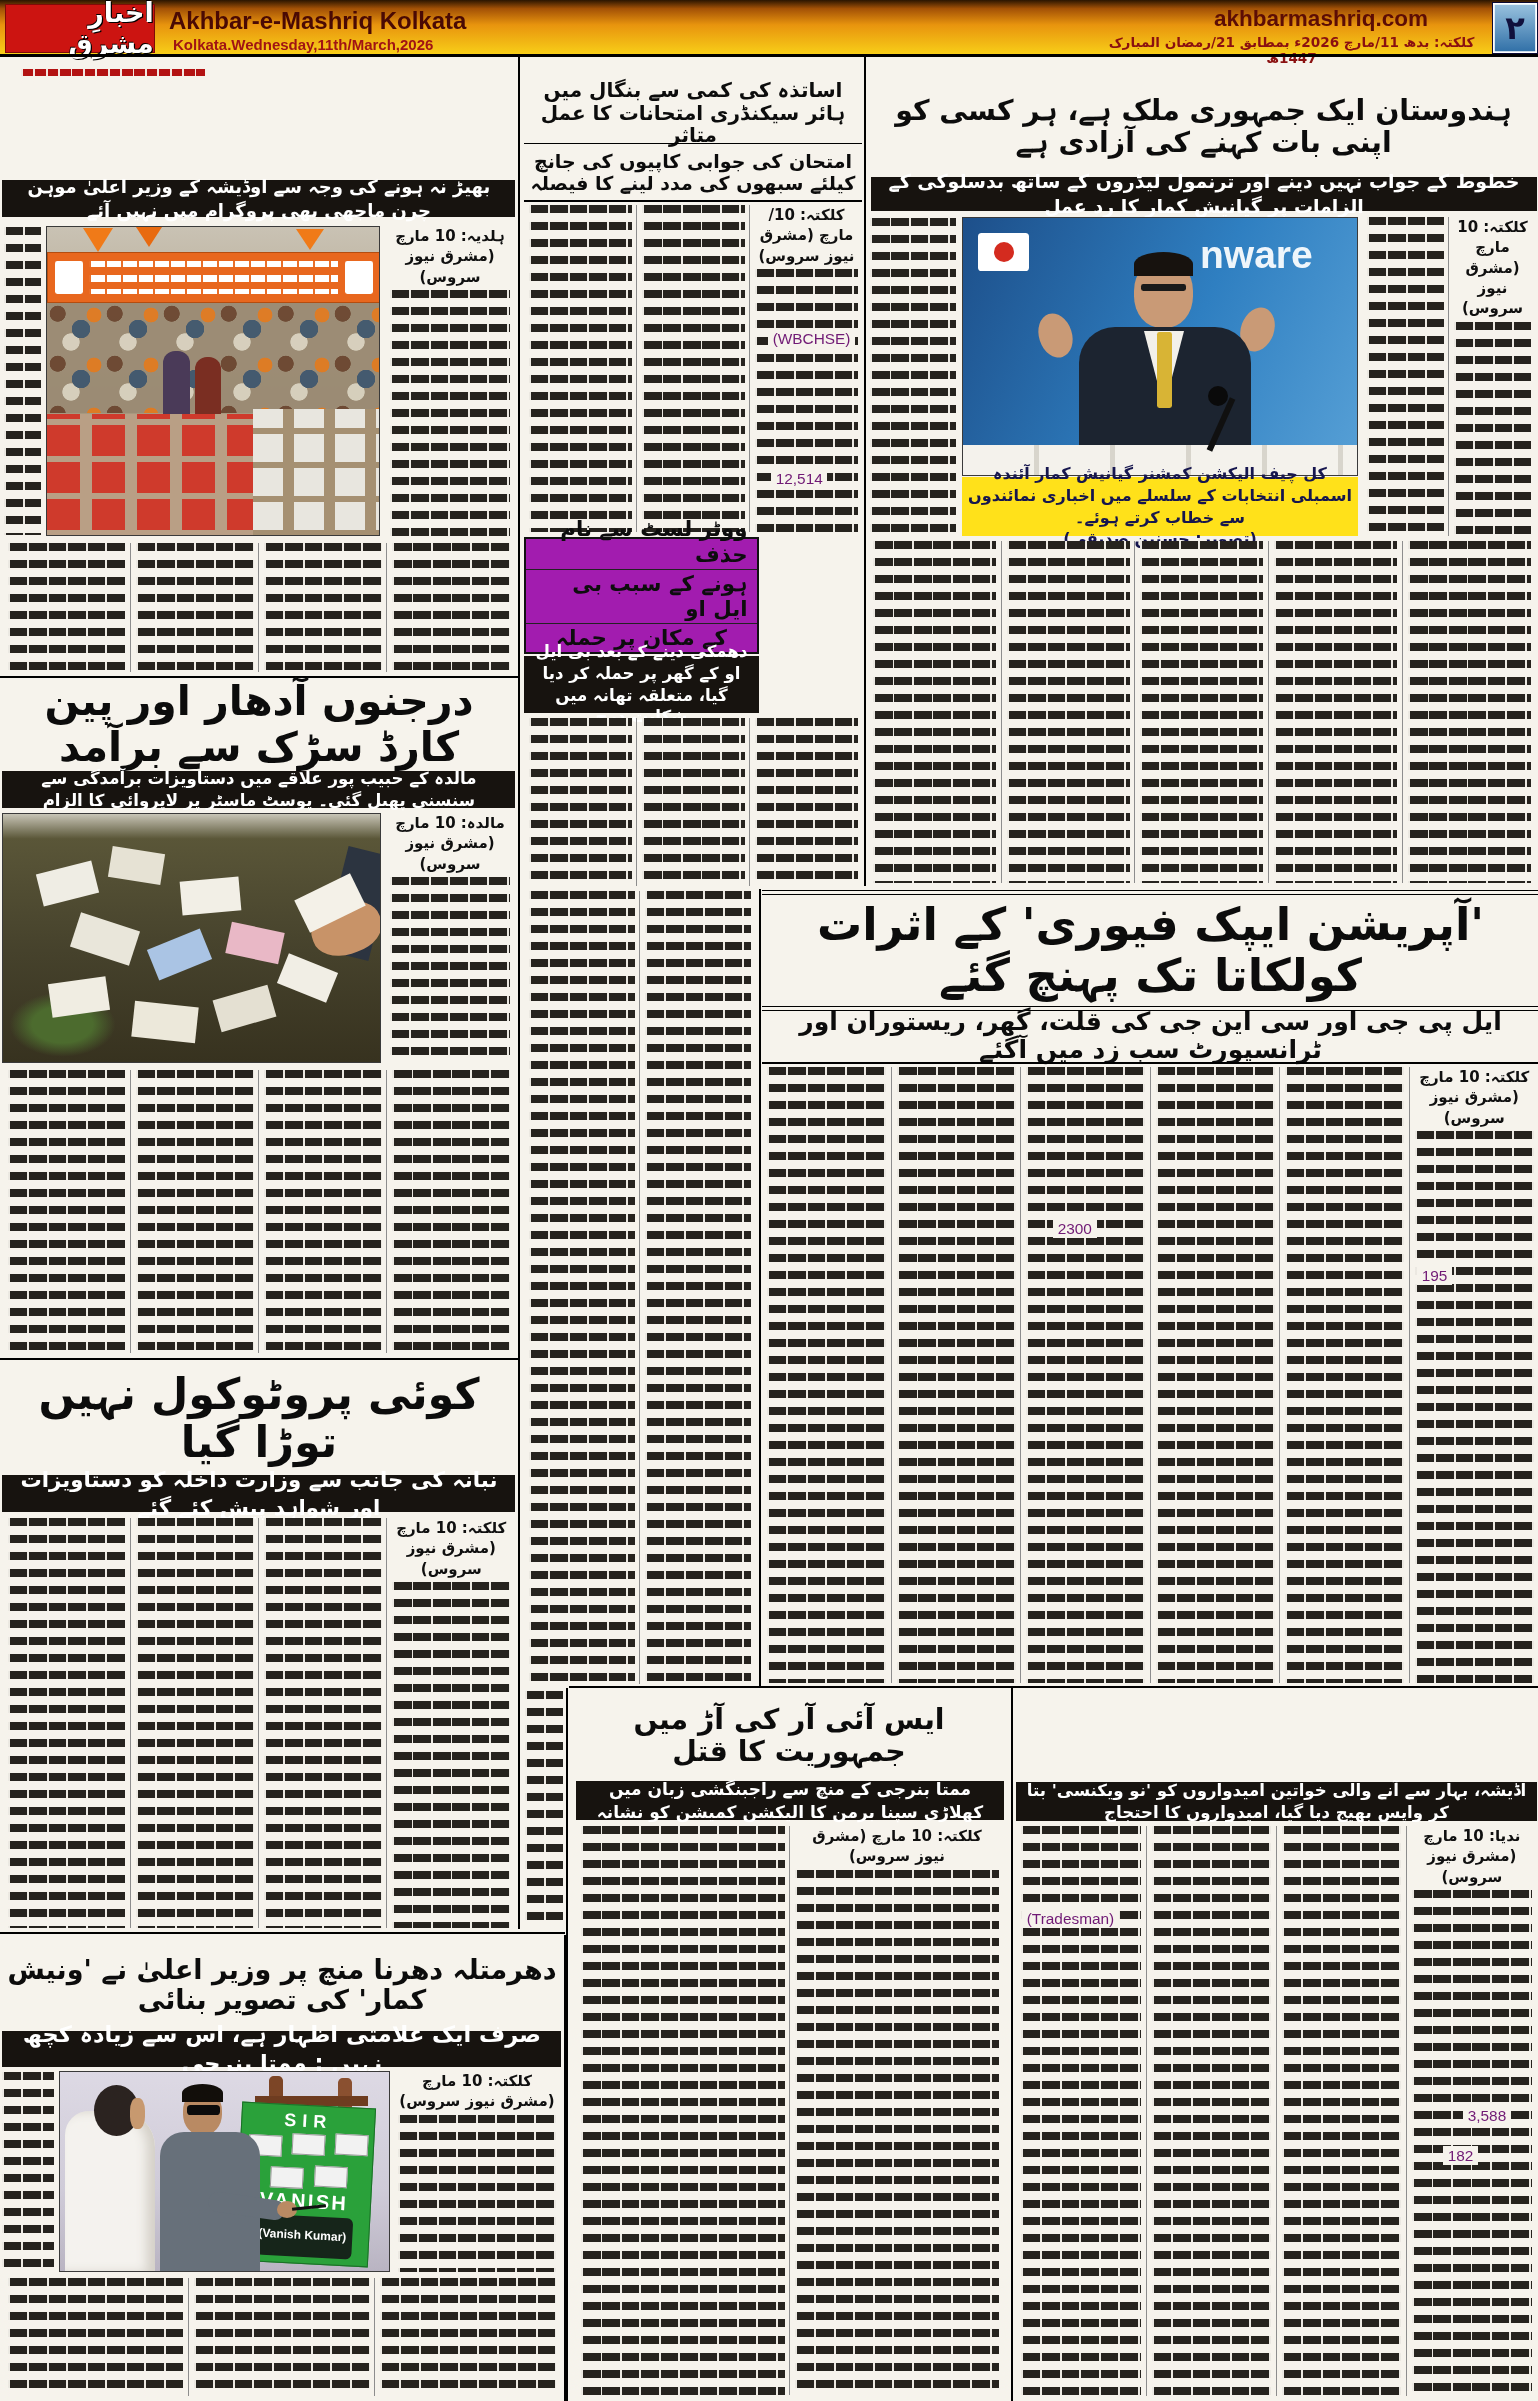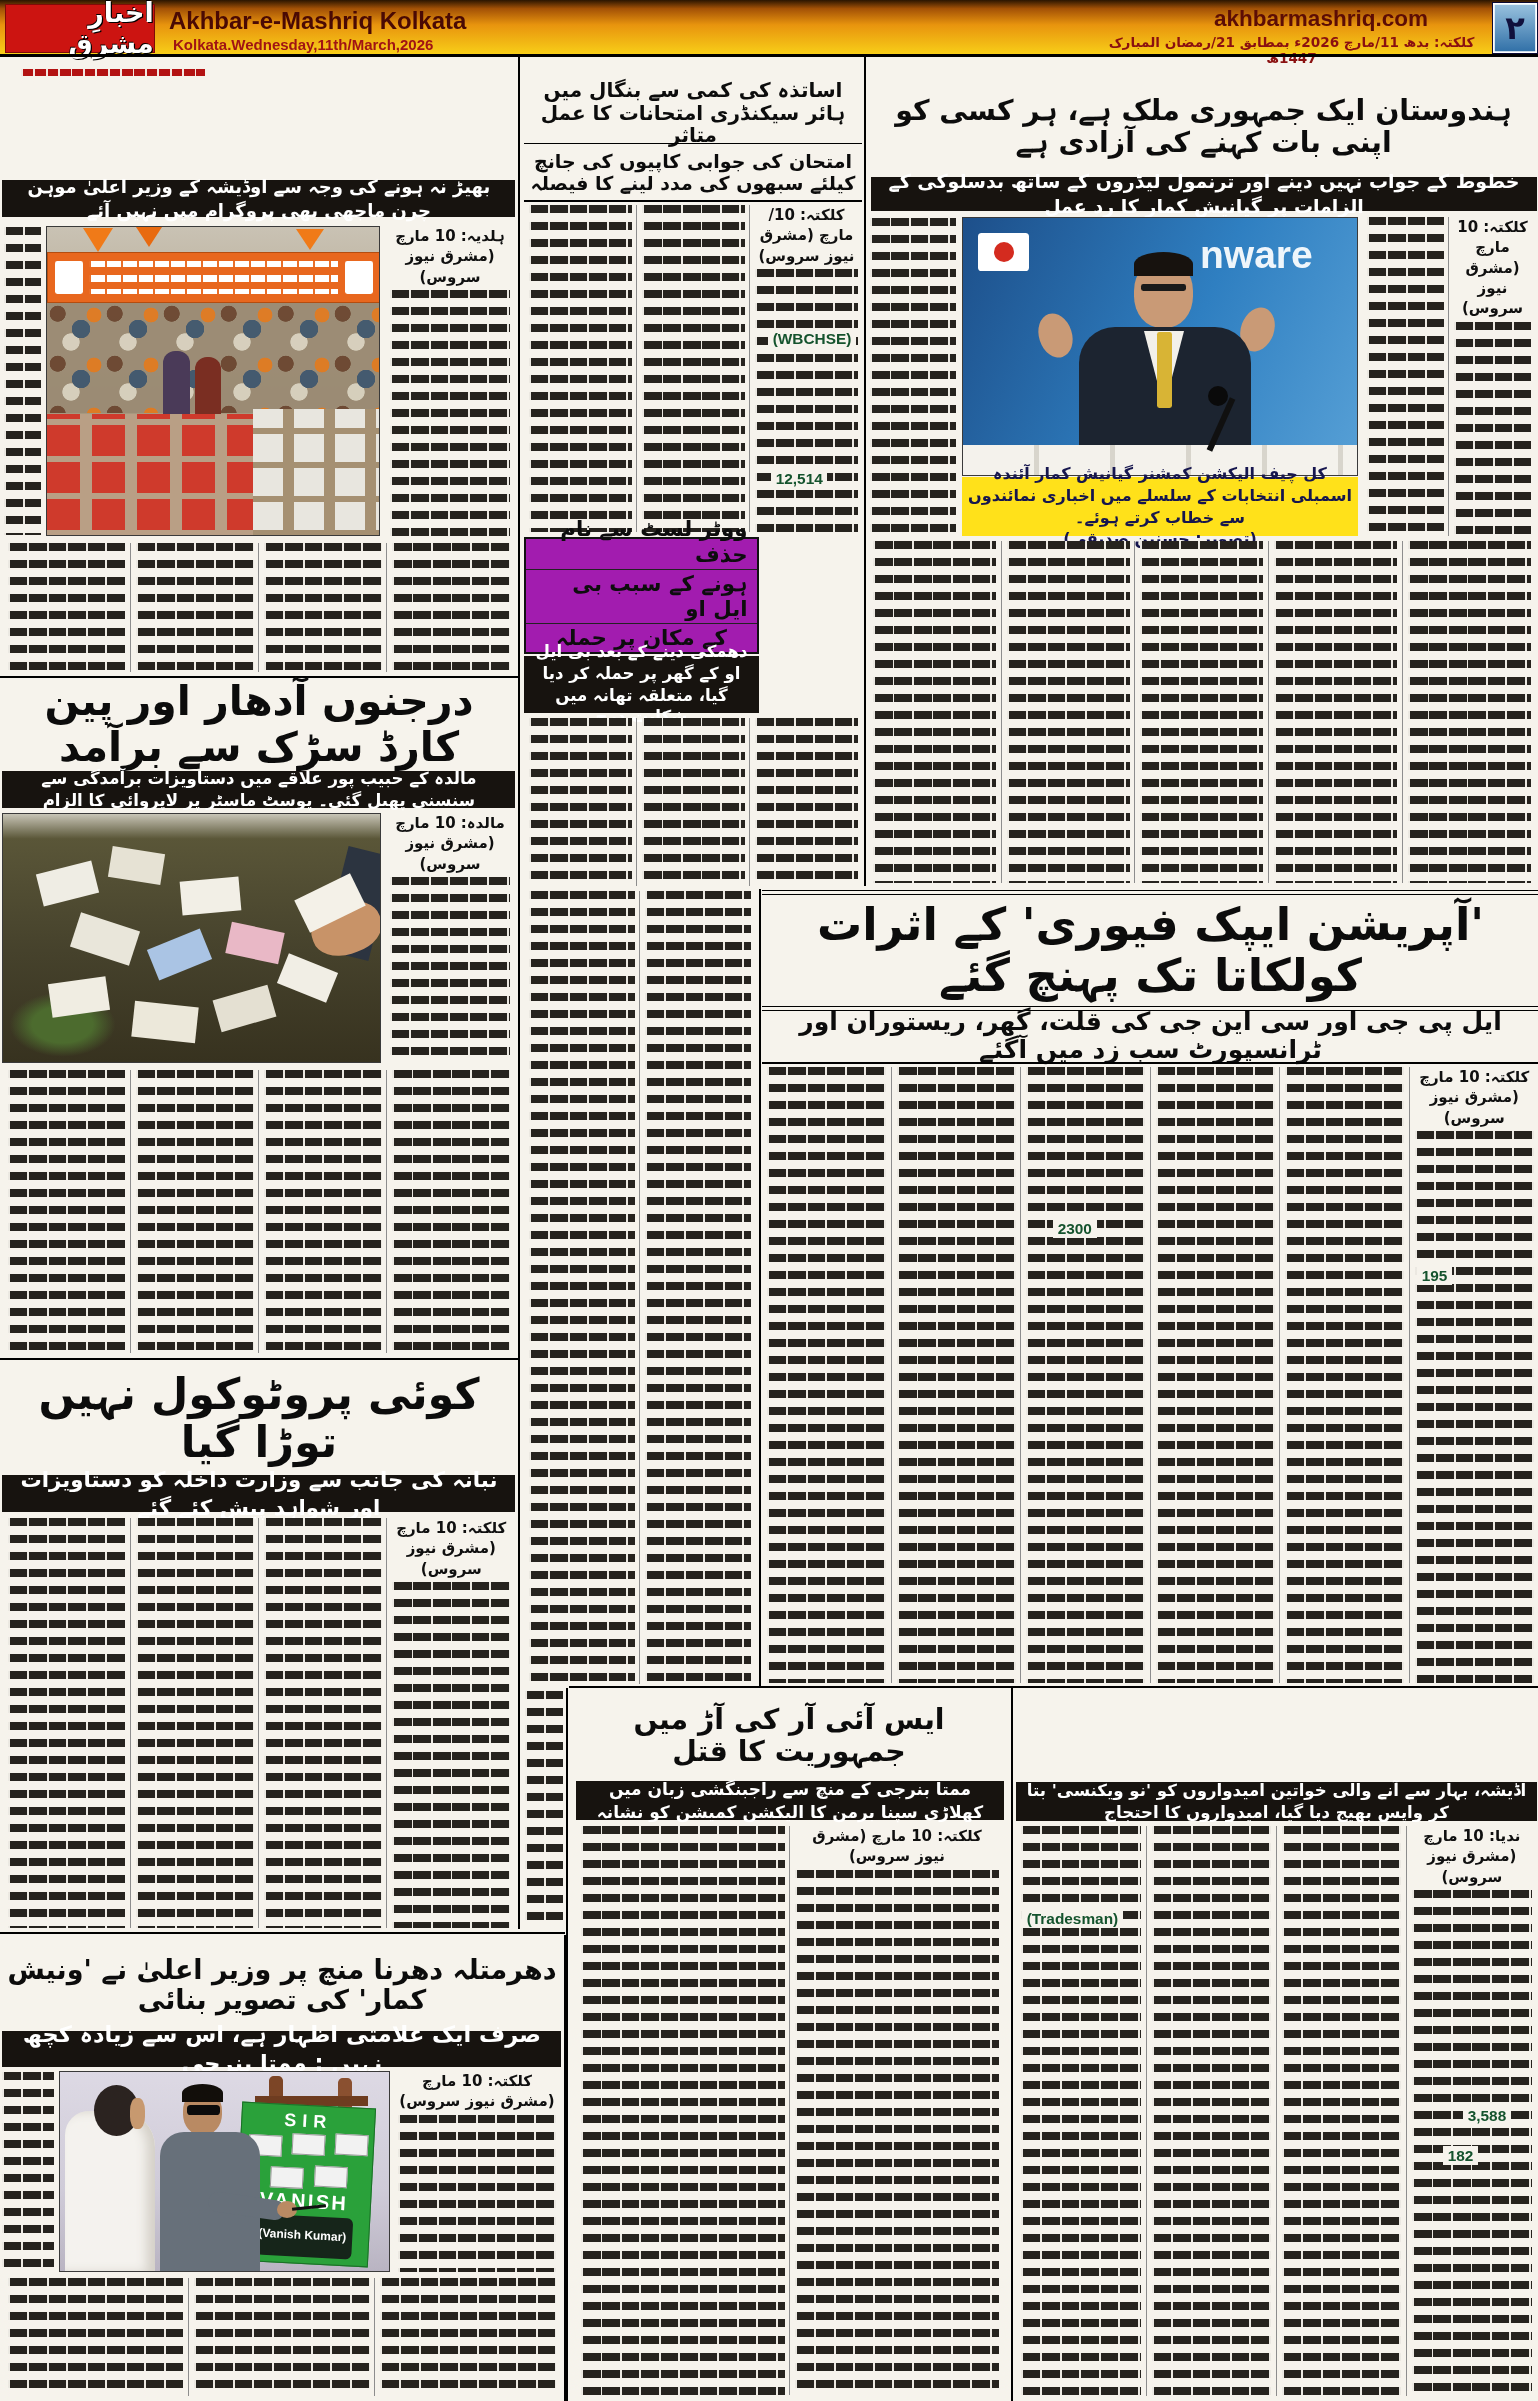--- a/index.html
+++ b/index.html
@@ -23,21 +23,21 @@
         repeating-linear-gradient(90deg, rgba(246,243,236,.95) 0 1.8px, rgba(246,243,236,0) 1.8px 12.4px),
         repeating-linear-gradient(180deg,#b31212 0 7.1px, rgba(0,0,0,0) 7.1px 15.4px);}
   .sim-w{background:
         repeating-linear-gradient(90deg, rgba(232,103,30,.95) 0 2.4px, rgba(232,103,30,0) 2.4px 16px),
         repeating-linear-gradient(180deg,#ffffff 0 6.5px, rgba(255,255,255,0) 6.5px 14.2px);}
   .cols{display:flex;}
   .col{flex:1;position:relative;margin:0 5.3px;display:flex;flex-direction:column;}
   .col .sim{flex:1;}
   .col:not(:first-child)::before{content:"";position:absolute;left:-6px;top:0;bottom:0;width:0.6px;background:#8d8d8d;}
   .dl{font-weight:bold;font-size:15px;color:#101010;text-align:center;line-height:1.35;padding-bottom:3.6px;}
-  .tok{position:absolute;background:#f6f3ec;color:#14532d;font-weight:bold;font-size:15.4px;
+  .tok{position:absolute;background:#f6f3ec;color:#701a75;font-weight:normal;font-size:15.4px;
        padding:0.6px 4.7px;font-family:"Liberation Sans",sans-serif;}
   .photo{position:absolute;border:1.2px solid #3a3a3a;overflow:hidden;box-sizing:border-box;}
   .capY{background:#ffe11a;color:#16164e;font-weight:bold;text-align:center;line-height:1.35;
         display:flex;flex-direction:column;align-items:center;justify-content:center;box-sizing:border-box;padding:2.4px 6px;}
   .blobox{position:absolute;background:#a21caf;border:2.4px solid #111;box-sizing:border-box;
           display:flex;flex-direction:column;align-items:center;justify-content:flex-end;}
   .blobox .bl{font-weight:bold;font-size:21.3px;color:#0d0d0d;border-bottom:1.2px solid #222;padding:1.2px 9.5px;line-height:1.2;}
 </style>
 </head>
 <body>

